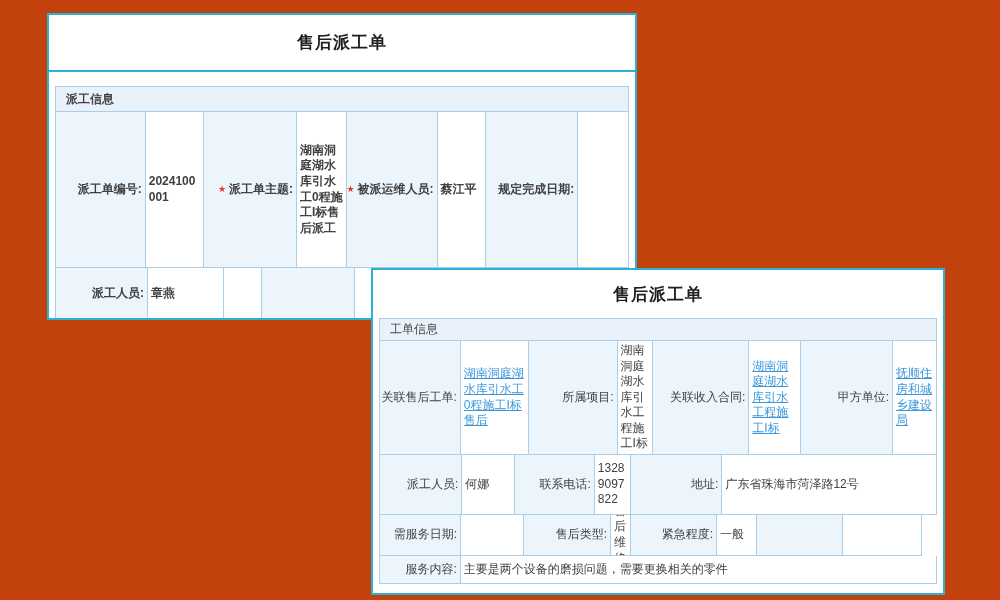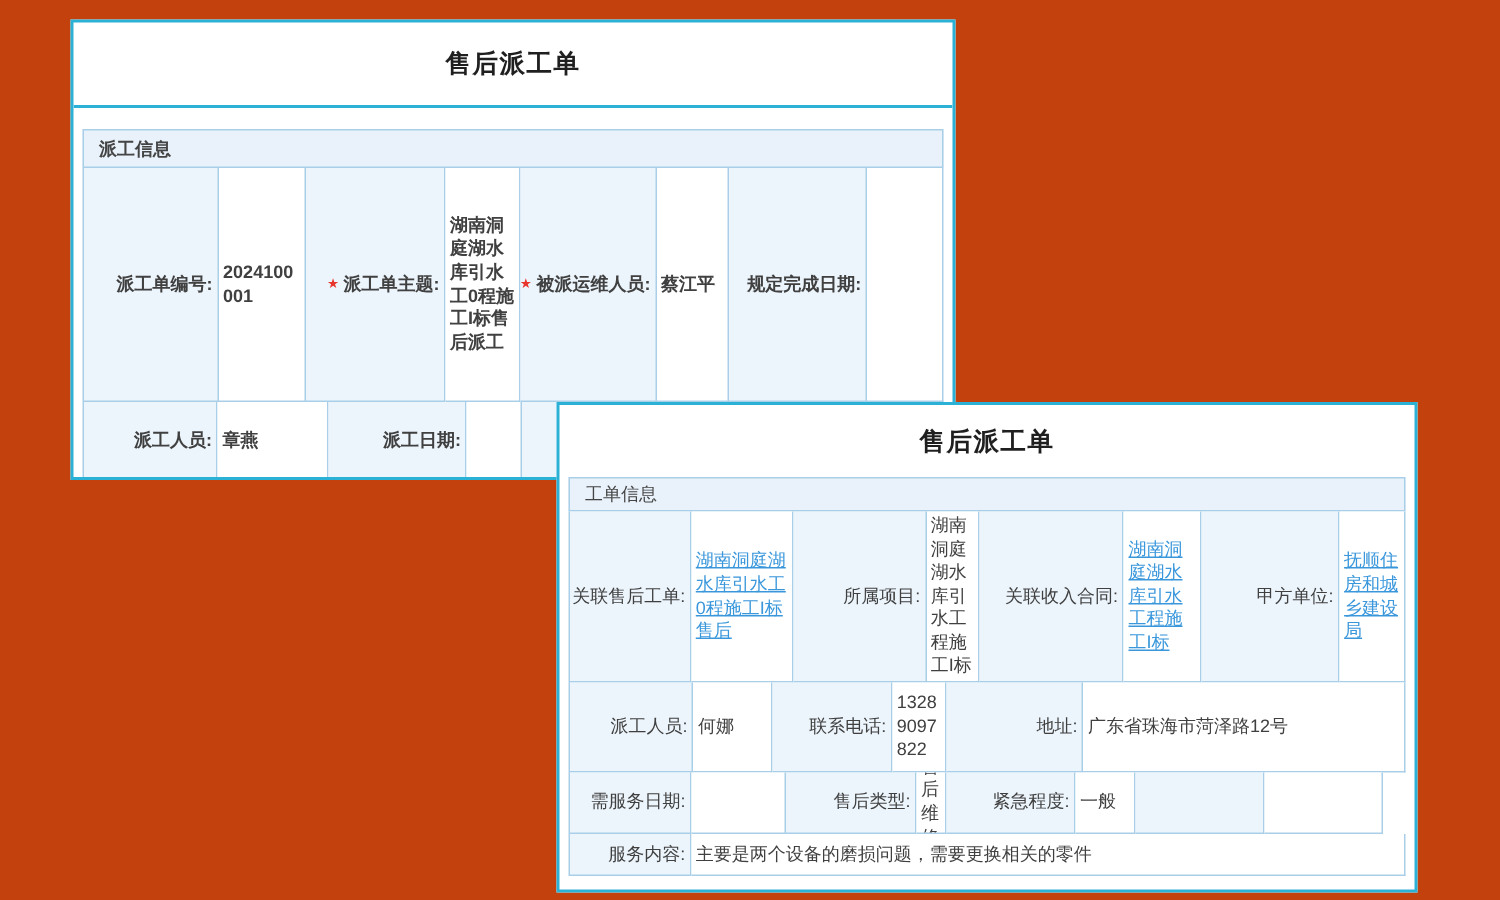--- a/index.html
+++ b/index.html
@@ -75,23 +75,20 @@
           </div>
         </div>
 
         <div class="row" style="height:52px">
           <div class="c lab" style="width:92px">
             <span>派工人员:</span>
           </div>
           <div class="c val" style="width:76px">
             <span>章燕</span>
           </div>
-          <div class="c lab" style="width:95px">
-            <span>派工日期:</span>
-          </div>
           <div class="c val" style="width:38px">
             <span></span>
           </div>
           <div class="c lab" style="width:93px">
             <span></span>
           </div>
           <div class="c val" style="width:50px">
             <span></span>
           </div>
           <div class="c lab" style="width:94px">

